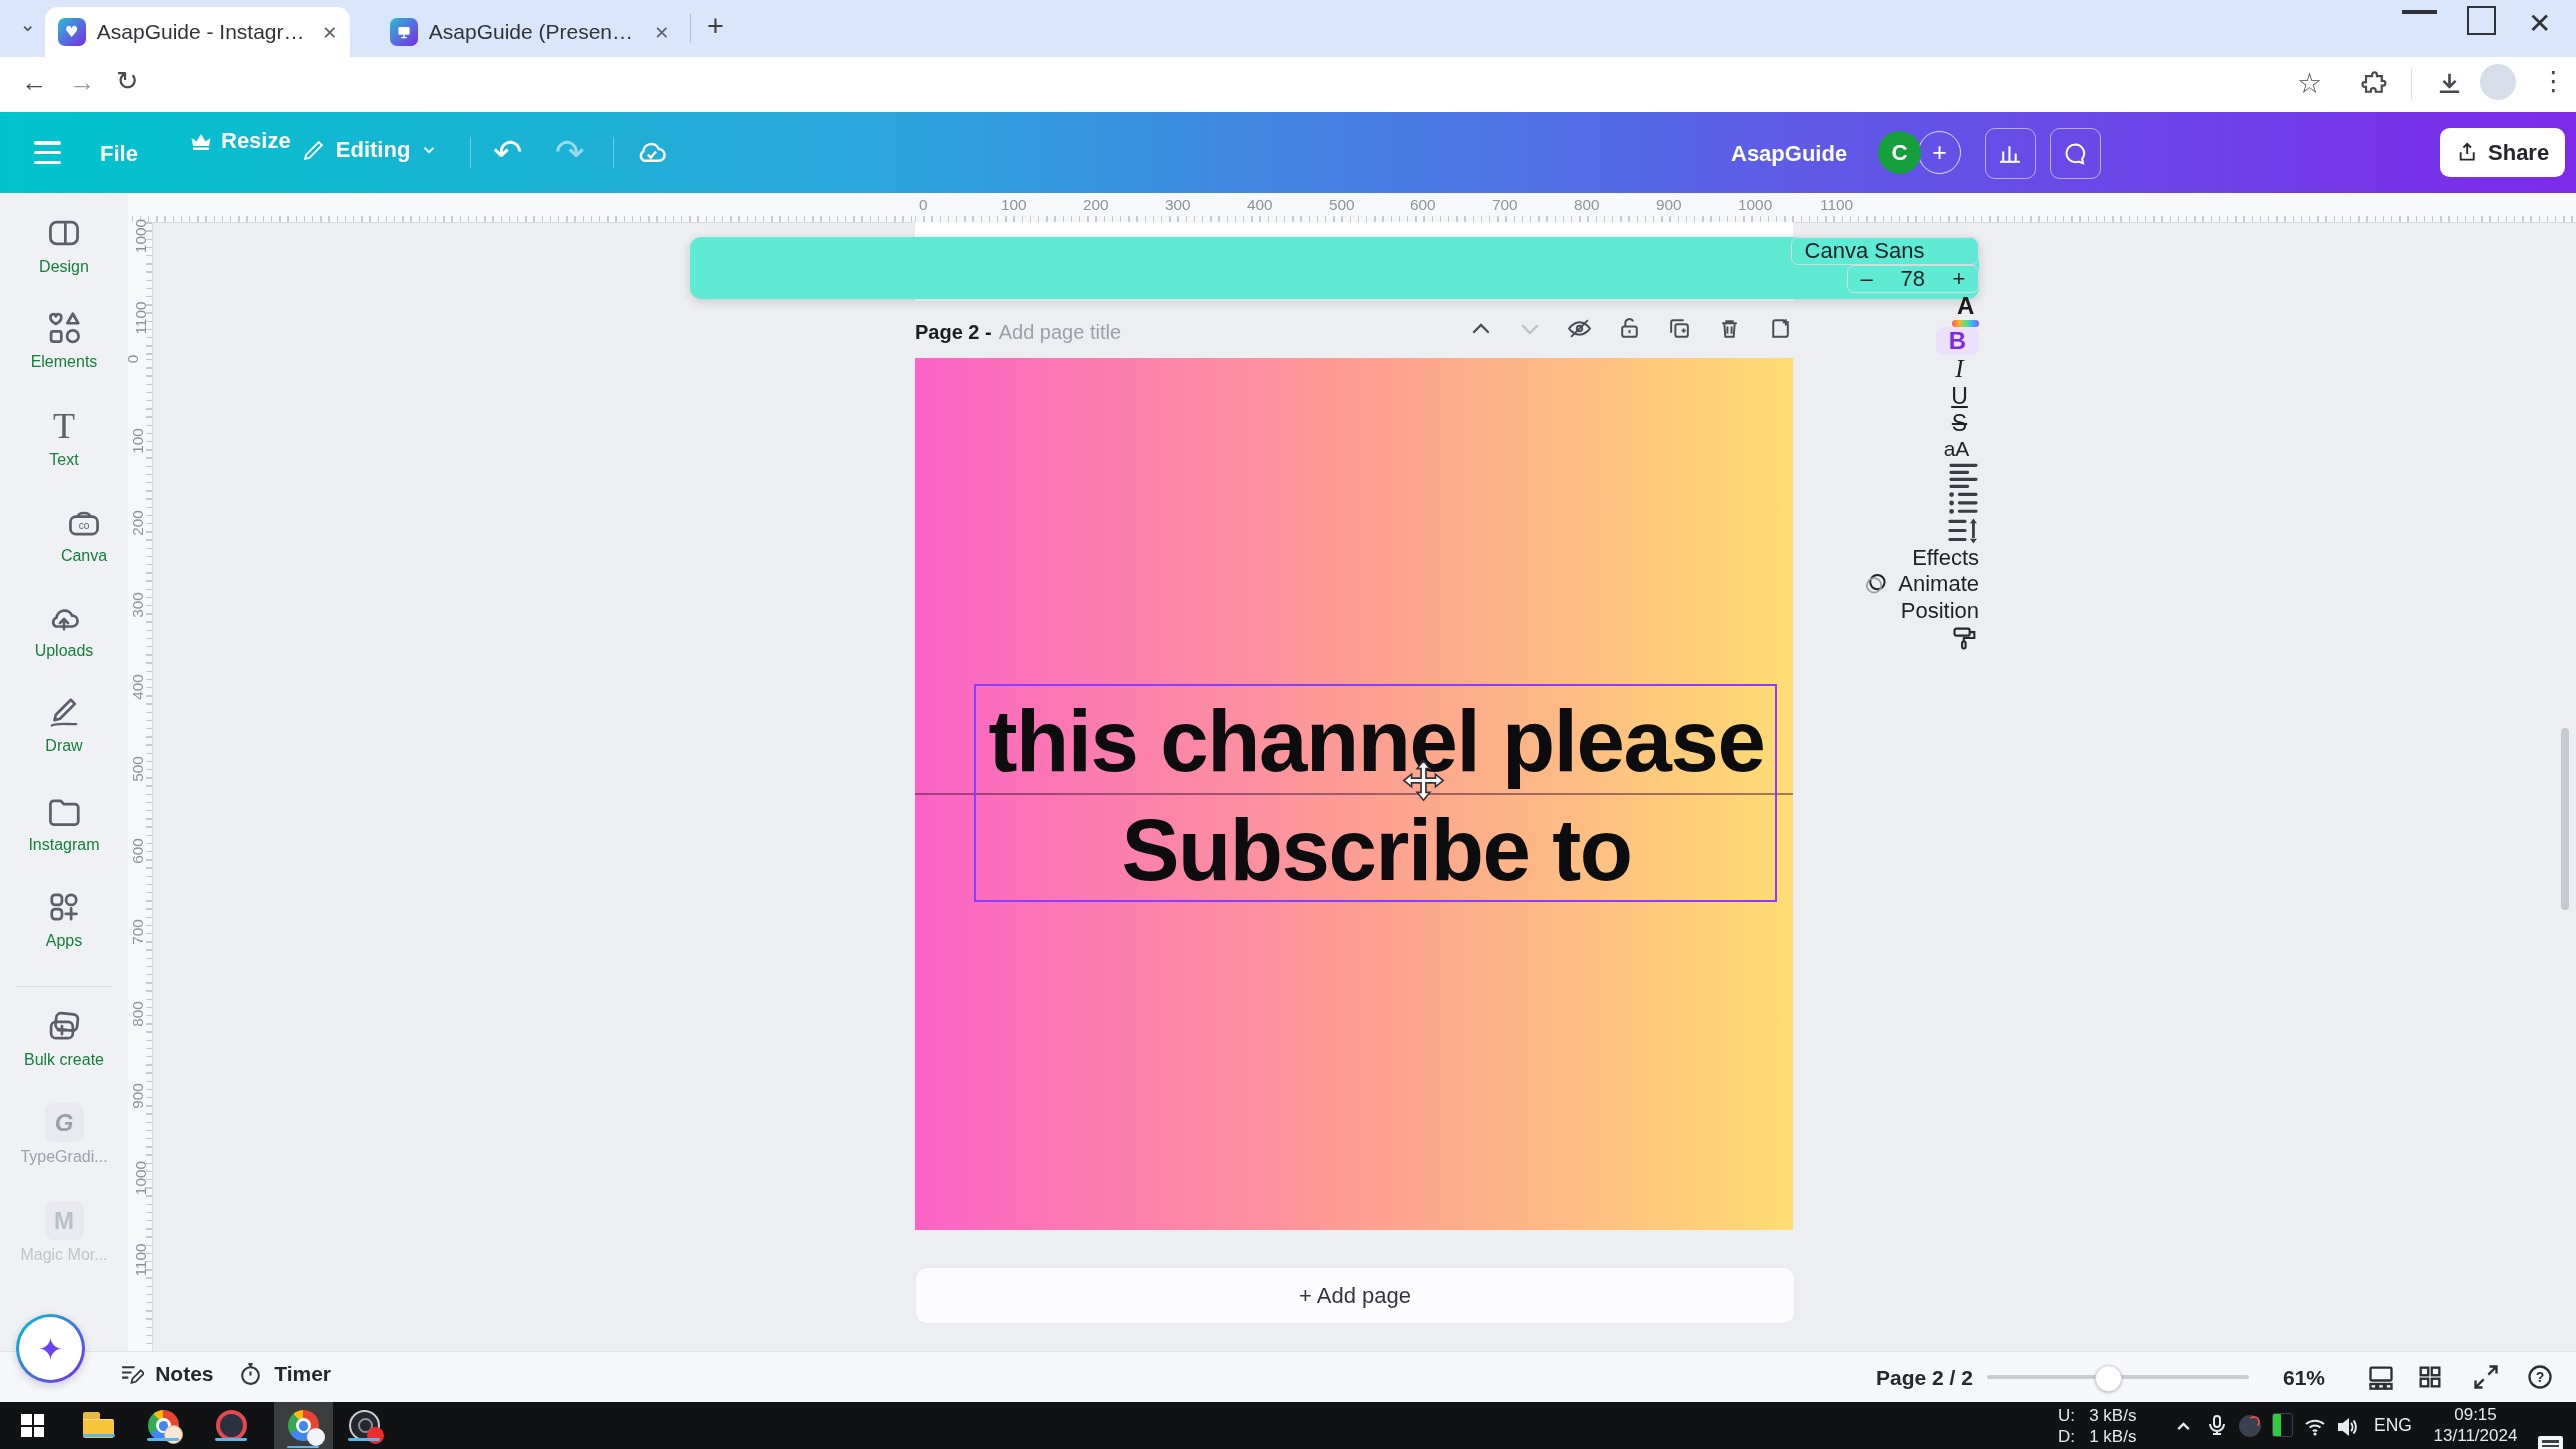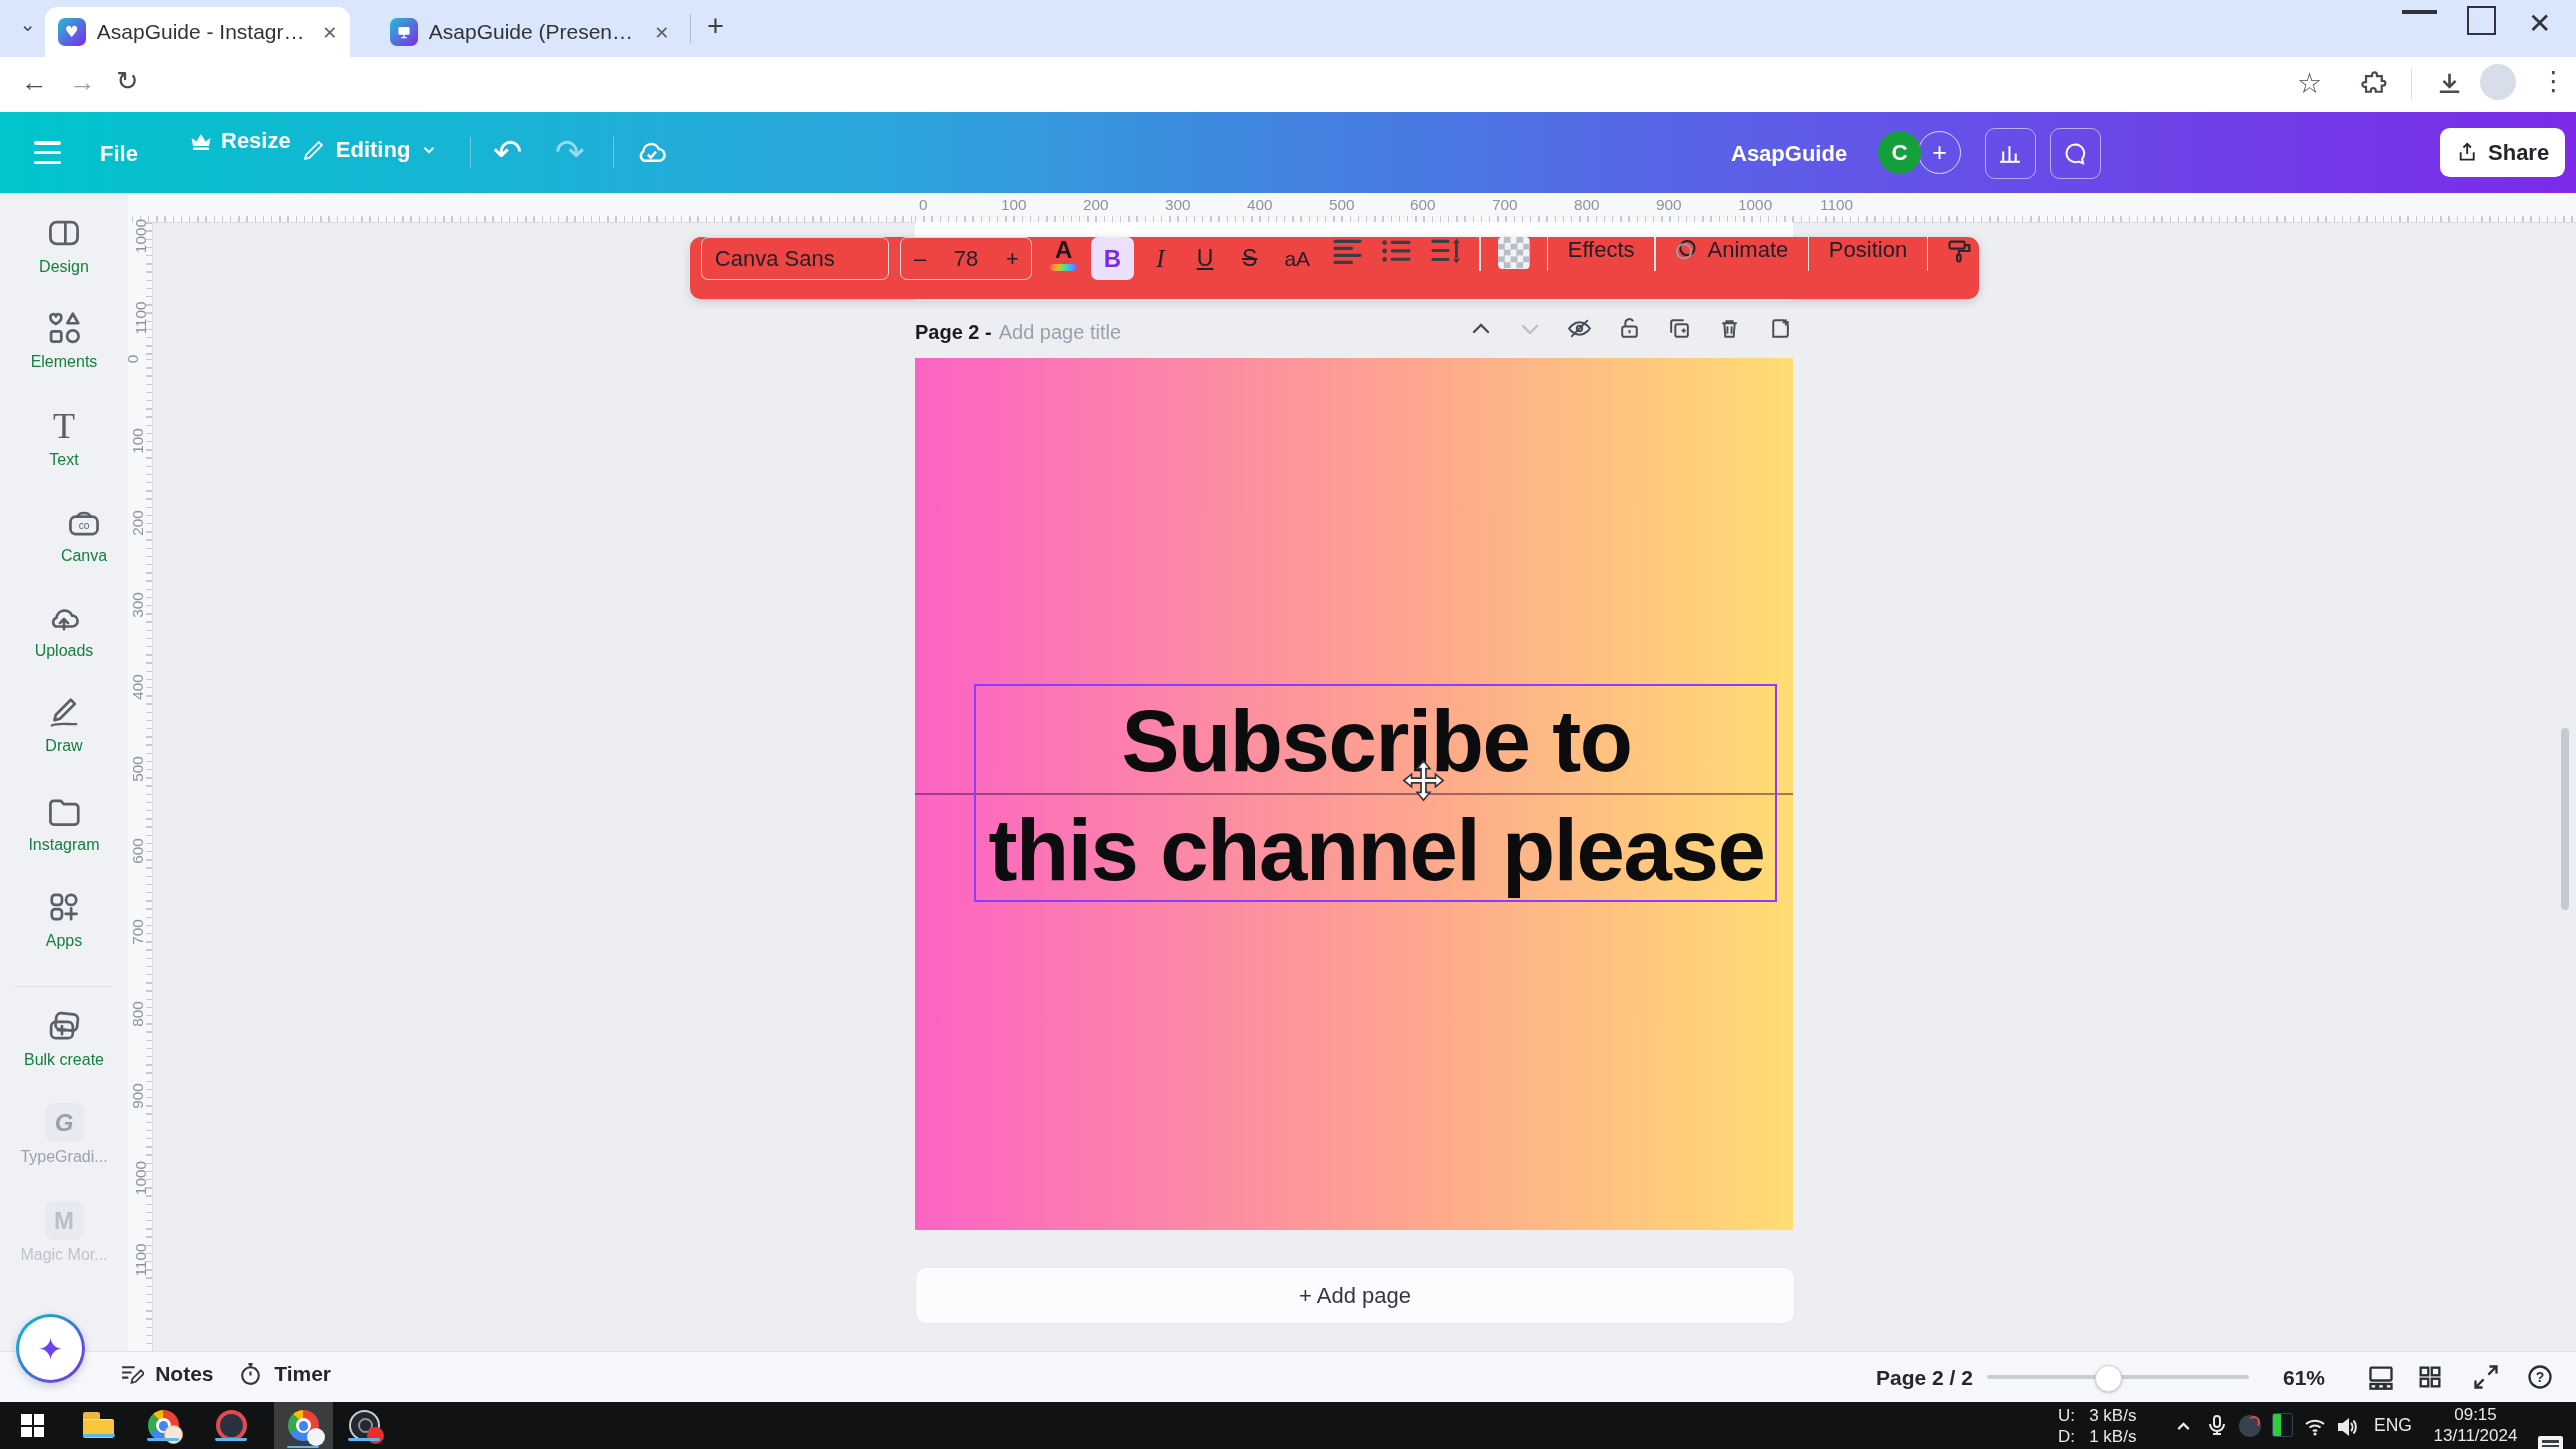--- a/index.html
+++ b/index.html
@@ -30,22 +30,22 @@
   .hdivider{width:1.4px;height:31px;background:rgba(255,255,255,.35);}
   .hbtn{border:1.8px solid rgba(255,255,255,.55);border-radius:9.8px;display:flex;align-items:center;justify-content:center;}
 
   
   .sidebar{left:0;top:193px;width:128px;height:1158px;background:#f0f1f5;border-right:0.7px solid #e2e4e9;}
   .sbitem{left:0;width:128px;display:flex;flex-direction:column;align-items:center;gap:6.3px;}
   .sblabel{font-size:16px;color:#15803d;}
   .rulertop{left:128px;top:193px;width:2448px;height:29px;background:#f7f8fa;border-bottom:0.7px solid #d9dbe1;}
   .rulerleft{left:128px;top:222px;width:24px;height:1129px;background:#f7f8fa;border-right:0.7px solid #d9dbe1;}
   .rlab{font-size:15.4px;color:#8e939c;}
-  .toolbar{left:690px;top:237px;width:1289px;height:62px;background:#ef4444;border-radius:11.2px;
-           box-shadow:0 2.1px 9.8px rgba(20,22,30,.16);display:flex;align-items:flex-start;}
+  .toolbar{left:690px;top:237px;width:1289px;height:62px;background:#5eead4;border-radius:11.2px;
+           box-shadow:0 2.1px 9.8px rgba(20,22,30,.16);display:flex;align-items:flex-end;flex-direction:column;}
   .tdiv{width:1.4px;height:34px;background:#e6e8ec;}
   .tlabel{font-size:22px;color:#1f2126;}
   .canvas{left:915px;top:358px;width:878px;height:872px;
           background:linear-gradient(90deg,#fb63c5 0%,#fda38f 55%,#ffdd73 100%);}
   .bigtext{font-weight:700;font-size:87px;line-height:109px;letter-spacing:-1.4px;color:#0c0c0e;text-align:center;}
   .selbox{border:2.1px solid #8b3dff;}
   .addpage{left:915px;top:1267px;width:878px;height:55px;background:#fcfcfe;border:0.7px solid #e7e9ee;border-radius:11.2px;
            display:flex;align-items:center;justify-content:center;font-size:22px;color:#33363c;}
 
   
@@ -323,22 +323,22 @@
       </svg>
     <svg width="25" height="25" viewBox="0 0 24 24" fill="none" stroke="#4a4d55" stroke-width="1.9">
         <path d="M6 20h12a2 2 0 002-2V8l-4-4H8a2 2 0 00-2 2v12z"></path>
         <path d="M18 3v6M15 6h6" stroke-width="1.7"></path>
       </svg>
   </div>
 
   <div class="abs canvas">
     <div class="abs" style="left:0;top:435px;width:878px;height:2.1px;background:rgba(70,25,55,.5);"></div>
     <div class="abs bigtext" style="left:60px;top:328px;width:803px;">
+      <div>this channel please</div>
       <div>Subscribe to</div>
-      <div>this channel please</div>
     </div>
     <div class="abs selbox" style="left:59px;top:326px;width:803px;height:218px;box-sizing:border-box;"></div>
     <svg class="abs" style="left:486px;top:400px;" width="45" height="45" viewBox="0 0 64 64">
       <path d="M32 4 L41 15 L35.5 15 L35.5 28.5 L49 28.5 L49 23 L60 32 L49 41 L49 35.5 L35.5 35.5 L35.5 49 L41 49 L32 60 L23 49 L28.5 49 L28.5 35.5 L15 35.5 L15 41 L4 32 L15 23 L15 28.5 L28.5 28.5 L28.5 15 L23 15 Z" fill="#ffffff" stroke="#33343a" stroke-width="2.4"></path>
     </svg>
   </div>
 
   <div class="abs toolbar">
     <div class="flex" style="margin-left:11.2px;width:188px;height:43px;border:1.4px solid #d7dade;border-radius:7px;padding-left:12.6px;box-sizing:border-box;">
       <span class="tlabel">Canva Sans</span>

